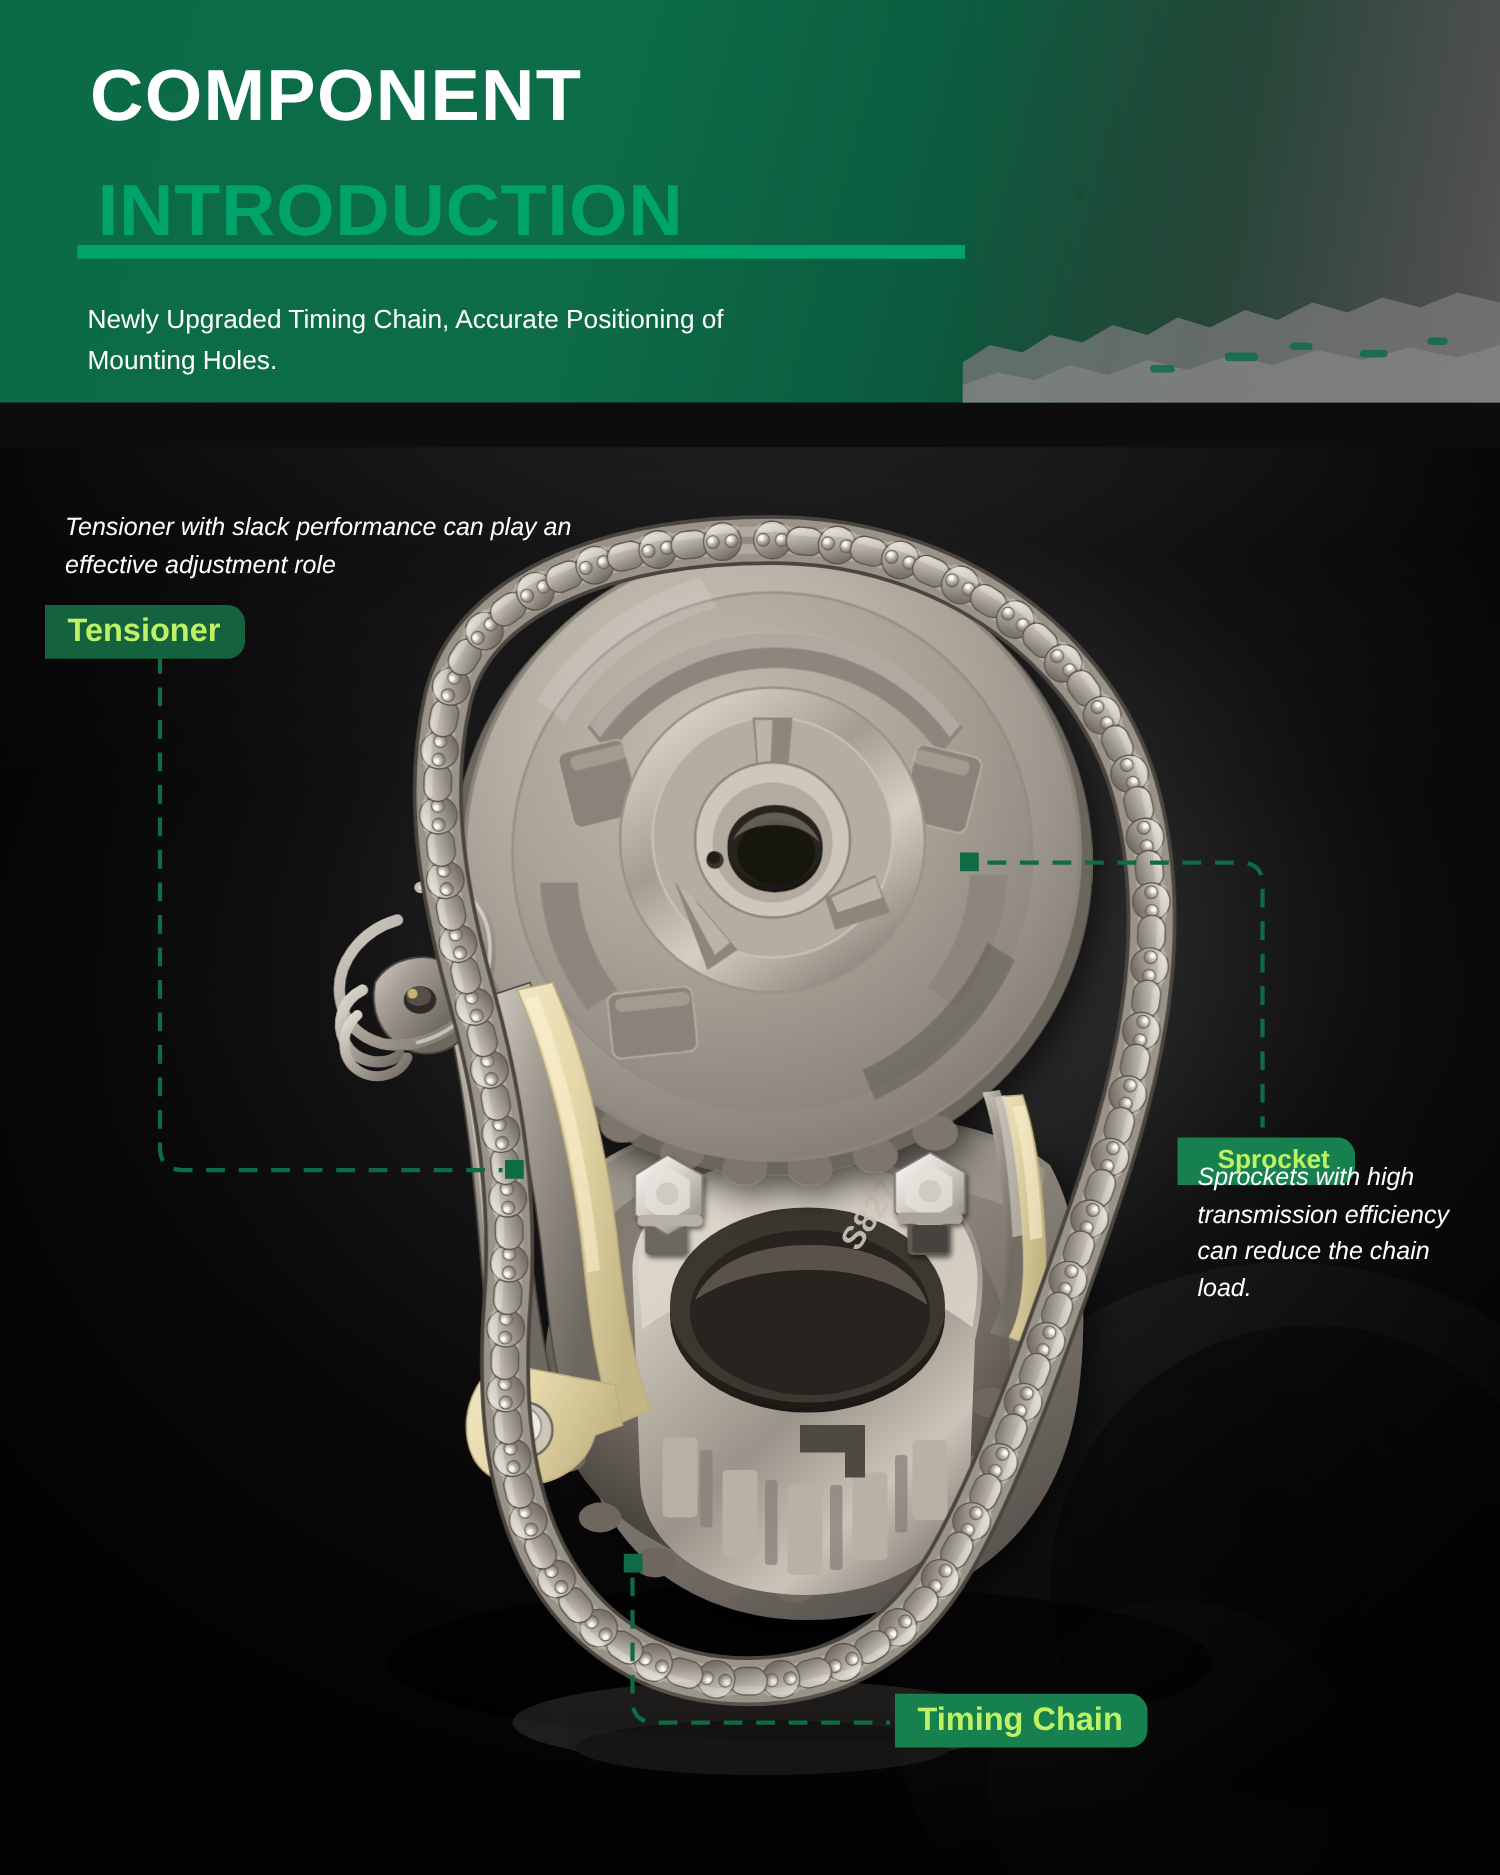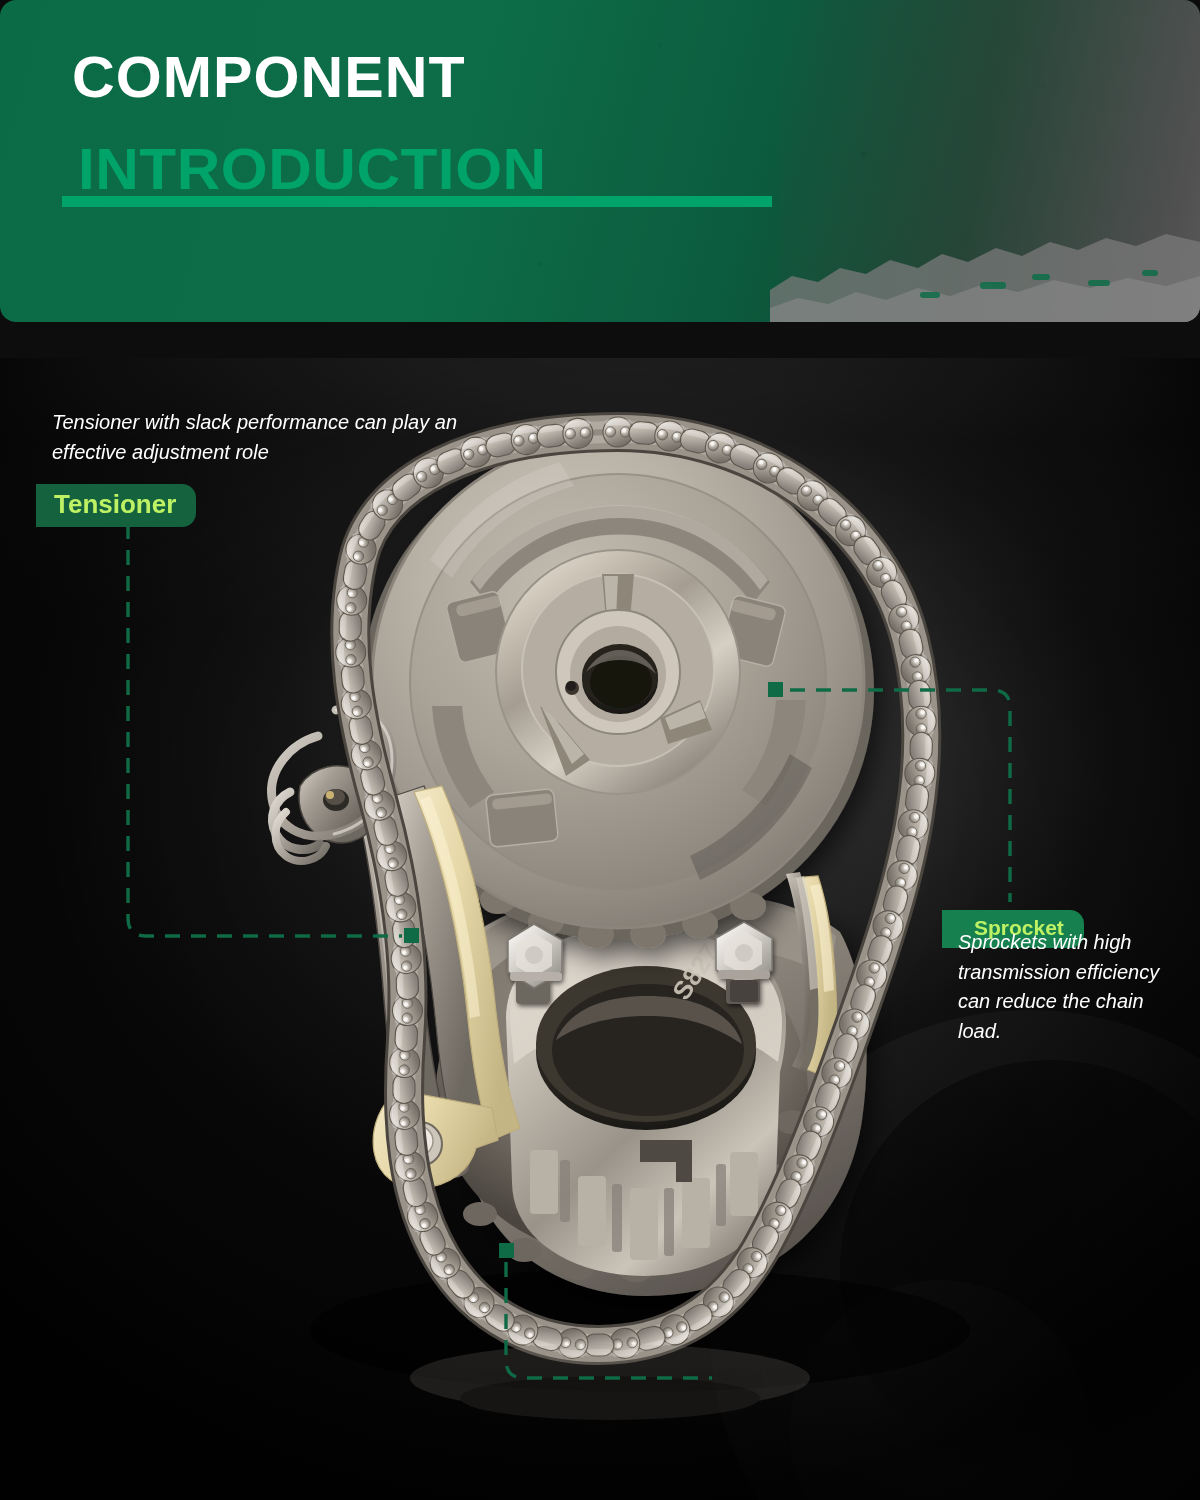--- a/index.html
+++ b/index.html
@@ -1045,41 +1045,42 @@
       <g fill="#0d6d48">
         <rect x="40" y="36" width="18" height="5" rx="2"></rect>
         <rect x="96" y="42" width="12" height="4" rx="2"></rect>
         <rect x="150" y="30" width="14" height="4" rx="2"></rect>
         <rect x="216" y="26" width="10" height="4" rx="2"></rect>
         <rect x="66" y="52" width="22" height="5" rx="2"></rect>
         <rect x="120" y="48" width="10" height="4" rx="2"></rect>
       </g>
   </svg>
 
-  <div class="header" style="z-index:5;border-radius:16px;">
+  <div class="header" style="z-index:5;">
     <div class="header-tex"></div>
     <div class="header-right-gray"></div>
     <svg style="position:absolute;right:0;top:150px;width:430px;height:175px;" viewBox="0 0 430 175" preserveAspectRatio="none">
       <path d="M0,140 L22,126 L48,132 L70,118 L96,124 L120,110 L148,118 L172,104
                L198,112 L226,98 L252,106 L280,92 L308,100 L336,88 L366,96 L396,84
                L430,92 L430,175 L0,175 Z" fill="#7a7a7a" opacity="0.75"></path>
       <path d="M0,158 L28,148 L58,154 L86,142 L116,150 L148,138 L180,146 L214,134
                L248,142 L284,130 L320,138 L358,128 L396,136 L430,126 L430,175 L0,175 Z" fill="#8d8d8d" opacity="0.55"></path>
       <g fill="#0d6d48" opacity="0.85">
         <rect x="210" y="132" width="26" height="7" rx="3"></rect>
         <rect x="262" y="124" width="18" height="6" rx="3"></rect>
         <rect x="318" y="130" width="22" height="6" rx="3"></rect>
         <rect x="372" y="120" width="16" height="6" rx="3"></rect>
         <rect x="150" y="142" width="20" height="6" rx="3"></rect>
       </g>
     </svg>
 
     <div class="h-title-1">COMPONENT</div>
     <div class="h-title-2">INTRODUCTION</div>
     <div class="h-underline"></div>
+    <div class="h-sub">Newly Upgraded Timing Chain, Accurate Positioning of Mounting Holes.</div>
   </div>
 
   <svg class="connectors" viewBox="0 0 1200 1500" style="z-index:6;">
 
     <path d="M 128,524 L 128,918 Q 128,936 146,936 L 402,936" fill="none" stroke="#0f6b46" stroke-width="3.4" stroke-dasharray="15 11" stroke-linecap="butt"></path>
     <rect x="404" y="928" width="15" height="15" fill="#0f6b46"></rect>
 
     <path d="M 790,690 L 992,690 Q 1010,690 1010,708 L 1010,902" fill="none" stroke="#0f6b46" stroke-width="3.4" stroke-dasharray="15 11" stroke-linecap="butt"></path>
     <rect x="768" y="682" width="15" height="15" fill="#0f6b46"></rect>
 
@@ -1087,15 +1088,16 @@
     <rect x="499" y="1243" width="15" height="15" fill="#0f6b46"></rect>
   </svg>
 
   <div style="position:absolute;inset:0;z-index:7;">
     <div class="callout-text ct-tensioner">Tensioner with slack performance can play an effective adjustment role</div>
     <div class="badge badge-tensioner">Tensioner</div>
 
     <div class="badge badge-sprocket">Sprocket</div>
     <div class="callout-text ct-sprocket">Sprockets with high transmission efficiency can reduce the chain load.</div>
 
+    <div class="badge badge-chain">Timing Chain</div>
   </div>
 
 </div>
 
 </body></html>

